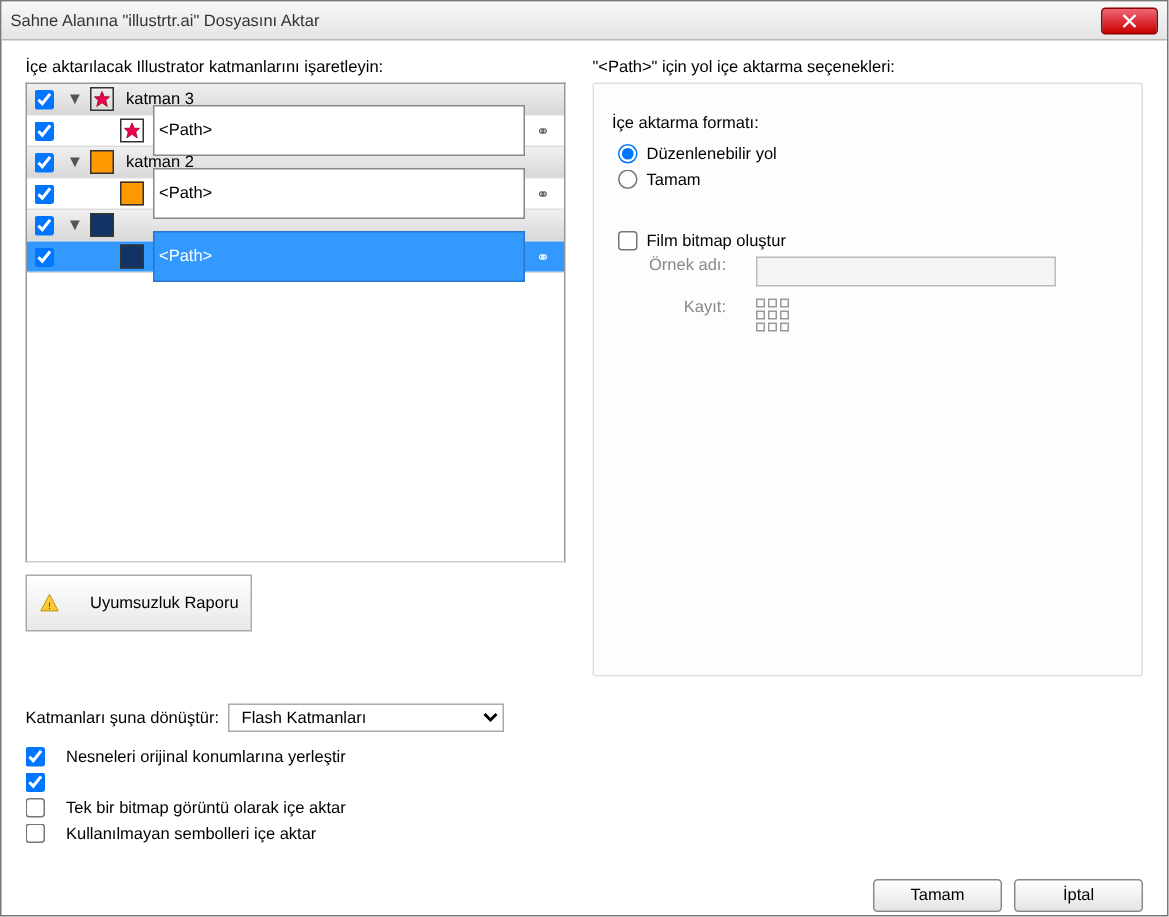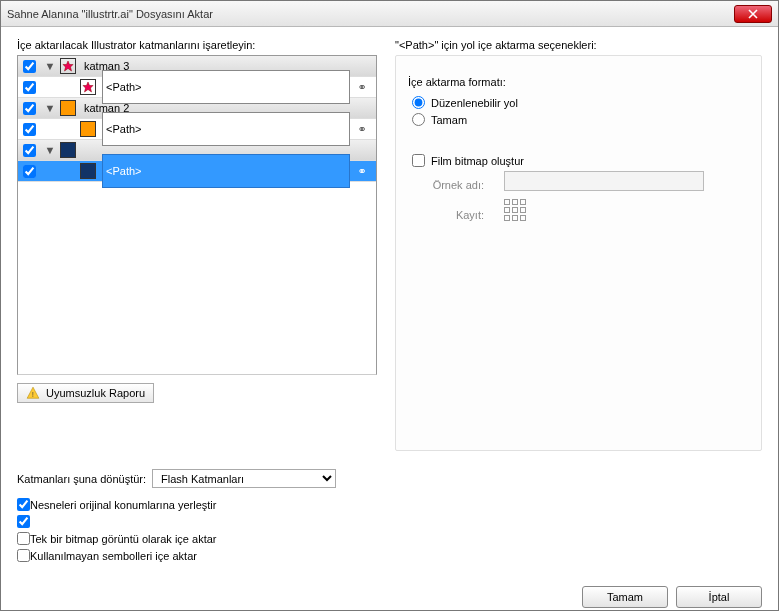--- a/index.html
+++ b/index.html
@@ -30,37 +30,37 @@
 .indent { width: 20px; }
 .swatch { width: 16px; height: 16px; border: 1px solid #333; margin-right: 6px; display: flex; align-items: center; justify-content: center; }
 .layer-label { flex: 1; padding-left: 2px; }
 .layer-row .name-box { background: #fff; border: 1px solid #888; height: 17px; width: 248px; display: flex; align-items: center; padding: 16px 3px; color: #000; text-align: right; }
 .layer-row.selected .name-box { background: #fff; color: #000; }
 .tail-icon { width: 24px; display: flex; justify-content: center; color: #555; }
 .layer-row.selected .tail-icon { color: #fff; }
 
 input[type=checkbox] { width: 13px; height: 13px; }
 
-.warn-btn { margin-top: 8px; height: 20px; padding: 0 8px; border: 1px solid #aaa; background: linear-gradient(to bottom, #fff, #e8e8e8); display: inline-flex; align-items: center; gap: 6px; cursor: pointer; justify-content: space-between; }
+.warn-btn { margin-top: 8px; height: 38px; padding: 0 8px; border: 1px solid #aaa; background: linear-gradient(to bottom, #fff, #e8e8e8); display: inline-flex; align-items: center; gap: 20px; cursor: pointer; justify-content: space-between; }
 .warn-icon { width: 14px; height: 14px; }
 .opt-sub { margin-bottom: 8px; display: block; }
 .radio-row, .chk-row { display: flex; align-items: flex-end; gap: 6px; margin-bottom: 4px; margin-left: 4px; }
-.field-row { display: flex; align-items: flex-end; gap: 20px; margin-bottom: 8px; margin-left: 16px; }
+.field-row { display: flex; align-items: flex-start; gap: 20px; margin-bottom: 8px; margin-left: 16px; }
 .field-row label { width: 60px; text-align: right; color: #888; }
 .field-row input[type=text] { width: 200px; height: 20px; border: 1px solid #bbb; padding: 0 4px; }
 .field-row.disabled input { background: #f4f4f4; }
 .reg-grid { display: grid; grid-template-columns: repeat(3, 6px); grid-template-rows: repeat(3, 6px); gap: 2px; }
 .reg-grid div { border: 1px solid #999; }
 
 .right-box { background: #fdfdfd; border: 1px solid #e0e0e0; border-radius: 2px; padding: 20px 12px; height: 396px; }
 
 .bottom-area { margin-top: 18px; }
 .convert-row { display: flex; align-items: center; gap: 6px; margin-bottom: 10px; }
 .select-convert { width: 184px; }
-.chk-line { display: flex; align-items: center; gap: 0; margin-bottom: 4px; }
+.chk-line { display: flex; align-items: center; gap: 14px; margin-bottom: 4px; }
 
 .footer { display: flex; justify-content: flex-end; gap: 8px; padding: 8px 16px; }
 .btn { width: 86px; height: 22px; border: 1px solid #888; background: linear-gradient(to bottom, #fff, #e4e4e4); border-radius: 3px; cursor: pointer; }
 .sq-orange { background: #f90; }
 .sq-navy { background: #113366; }
 </style>
 </head>
 <body>
 
 <div class="titlebar">

